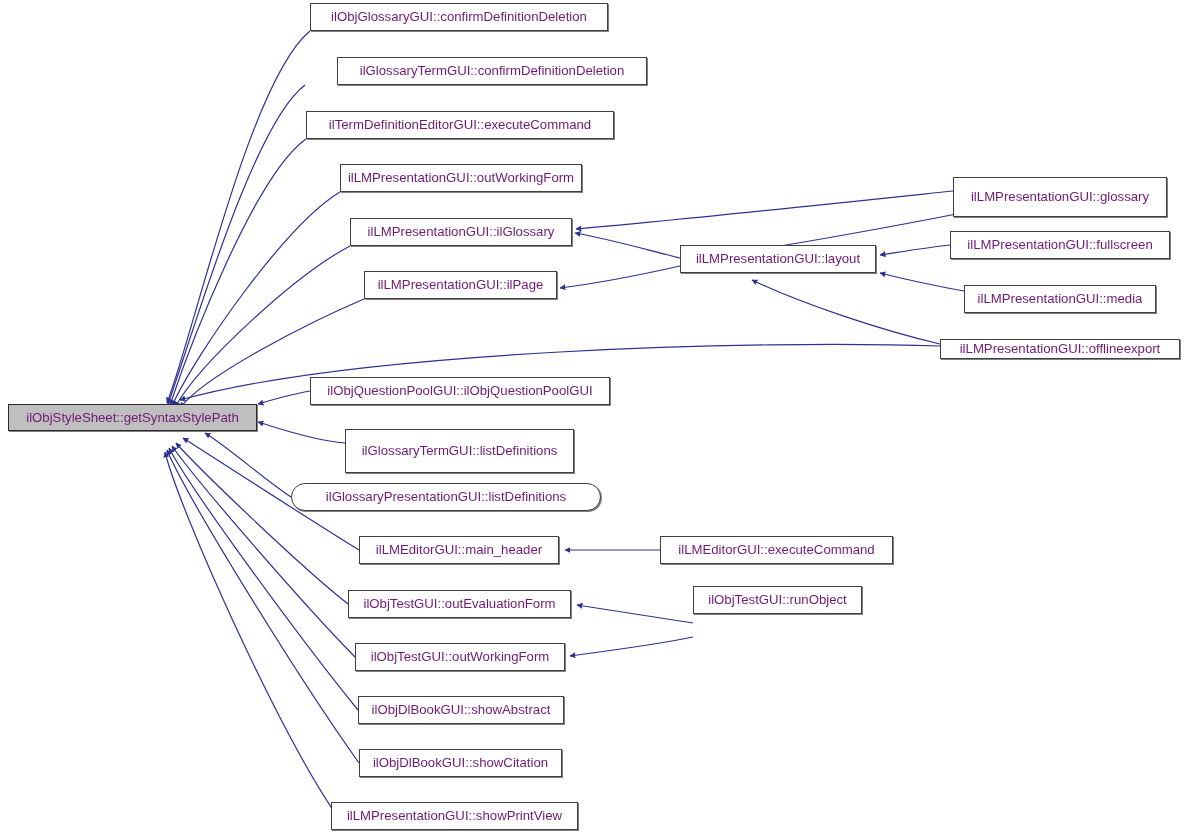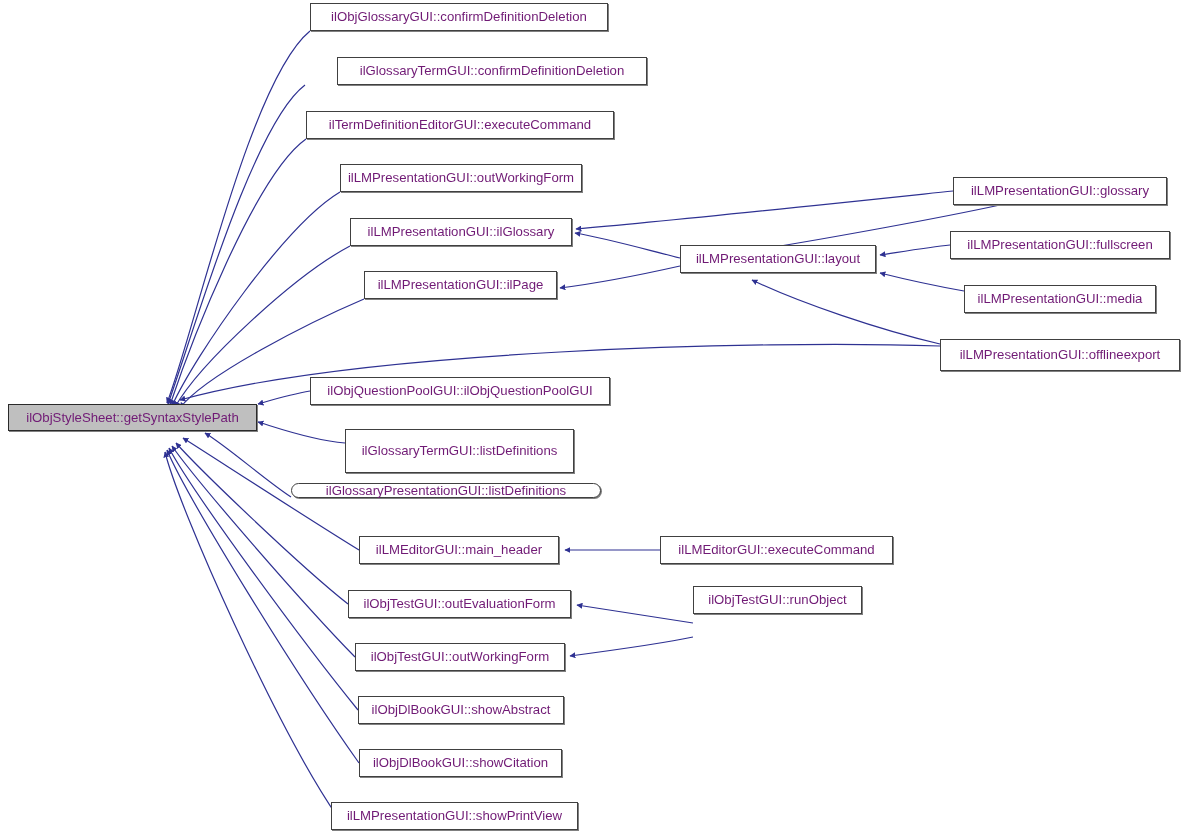--- a/index.html
+++ b/index.html
@@ -110,21 +110,21 @@
       </div>
       <div class="gnode" style="left: 364px; top: 271px; width: 193px; height: 28px;">
         <span class="gnode-label">ilLMPresentationGUI::ilPage</span>
       </div>
       <div class="gnode" style="left: 310px; top: 377px; width: 300px; height: 28px;">
         <span class="gnode-label">ilObjQuestionPoolGUI::ilObjQuestionPoolGUI</span>
       </div>
       <div class="gnode" style="left: 345px; top: 429px; width: 229px; height: 44px;">
         <span class="gnode-label">ilGlossaryTermGUI::listDefinitions</span>
       </div>
-      <div class="gnode" style="left: 291px; top: 483px; width: 310px; height: 15px; border-radius: 14px;">
+      <div class="gnode" style="left: 291px; top: 483px; width: 310px; height: 28px; border-radius: 14px;">
         <span class="gnode-label">ilGlossaryPresentationGUI::listDefinitions</span>
       </div>
       <div class="gnode" style="left: 359px; top: 536px; width: 200px; height: 28px;">
         <span class="gnode-label">ilLMEditorGUI::main_header</span>
       </div>
       <div class="gnode" style="left: 348px; top: 590px; width: 223px; height: 28px;">
         <span class="gnode-label">ilObjTestGUI::outEvaluationForm</span>
       </div>
       <div class="gnode" style="left: 355px; top: 643px; width: 210px; height: 28px;">
         <span class="gnode-label">ilObjTestGUI::outWorkingForm</span>
@@ -134,30 +134,30 @@
       </div>
       <div class="gnode" style="left: 359px; top: 749px; width: 203px; height: 28px;">
         <span class="gnode-label">ilObjDlBookGUI::showCitation</span>
       </div>
       <div class="gnode" style="left: 331px; top: 802px; width: 247px; height: 28px;">
         <span class="gnode-label">ilLMPresentationGUI::showPrintView</span>
       </div>
       <div class="gnode" style="left: 680px; top: 245px; width: 196px; height: 28px;">
         <span class="gnode-label">ilLMPresentationGUI::layout</span>
       </div>
-      <div class="gnode" style="left: 953px; top: 177px; width: 214px; height: 28px;">
+      <div class="gnode" style="left: 953px; top: 177px; width: 214px; height: 40px;">
         <span class="gnode-label">ilLMPresentationGUI::glossary</span>
       </div>
       <div class="gnode" style="left: 950px; top: 231px; width: 220px; height: 28px;">
         <span class="gnode-label">ilLMPresentationGUI::fullscreen</span>
       </div>
       <div class="gnode" style="left: 964px; top: 285px; width: 192px; height: 28px;">
         <span class="gnode-label">ilLMPresentationGUI::media</span>
       </div>
-      <div class="gnode" style="left: 940px; top: 339px; width: 240px; height: 32px;">
+      <div class="gnode" style="left: 940px; top: 339px; width: 240px; height: 20px;">
         <span class="gnode-label">ilLMPresentationGUI::offlineexport</span>
       </div>
       <div class="gnode" style="left: 660px; top: 536px; width: 233px; height: 28px;">
         <span class="gnode-label">ilLMEditorGUI::executeCommand</span>
       </div>
       <div class="gnode" style="left: 693px; top: 586px; width: 169px; height: 28px;">
         <span class="gnode-label">ilObjTestGUI::runObject</span>
       </div>
     </div>
 </div>

